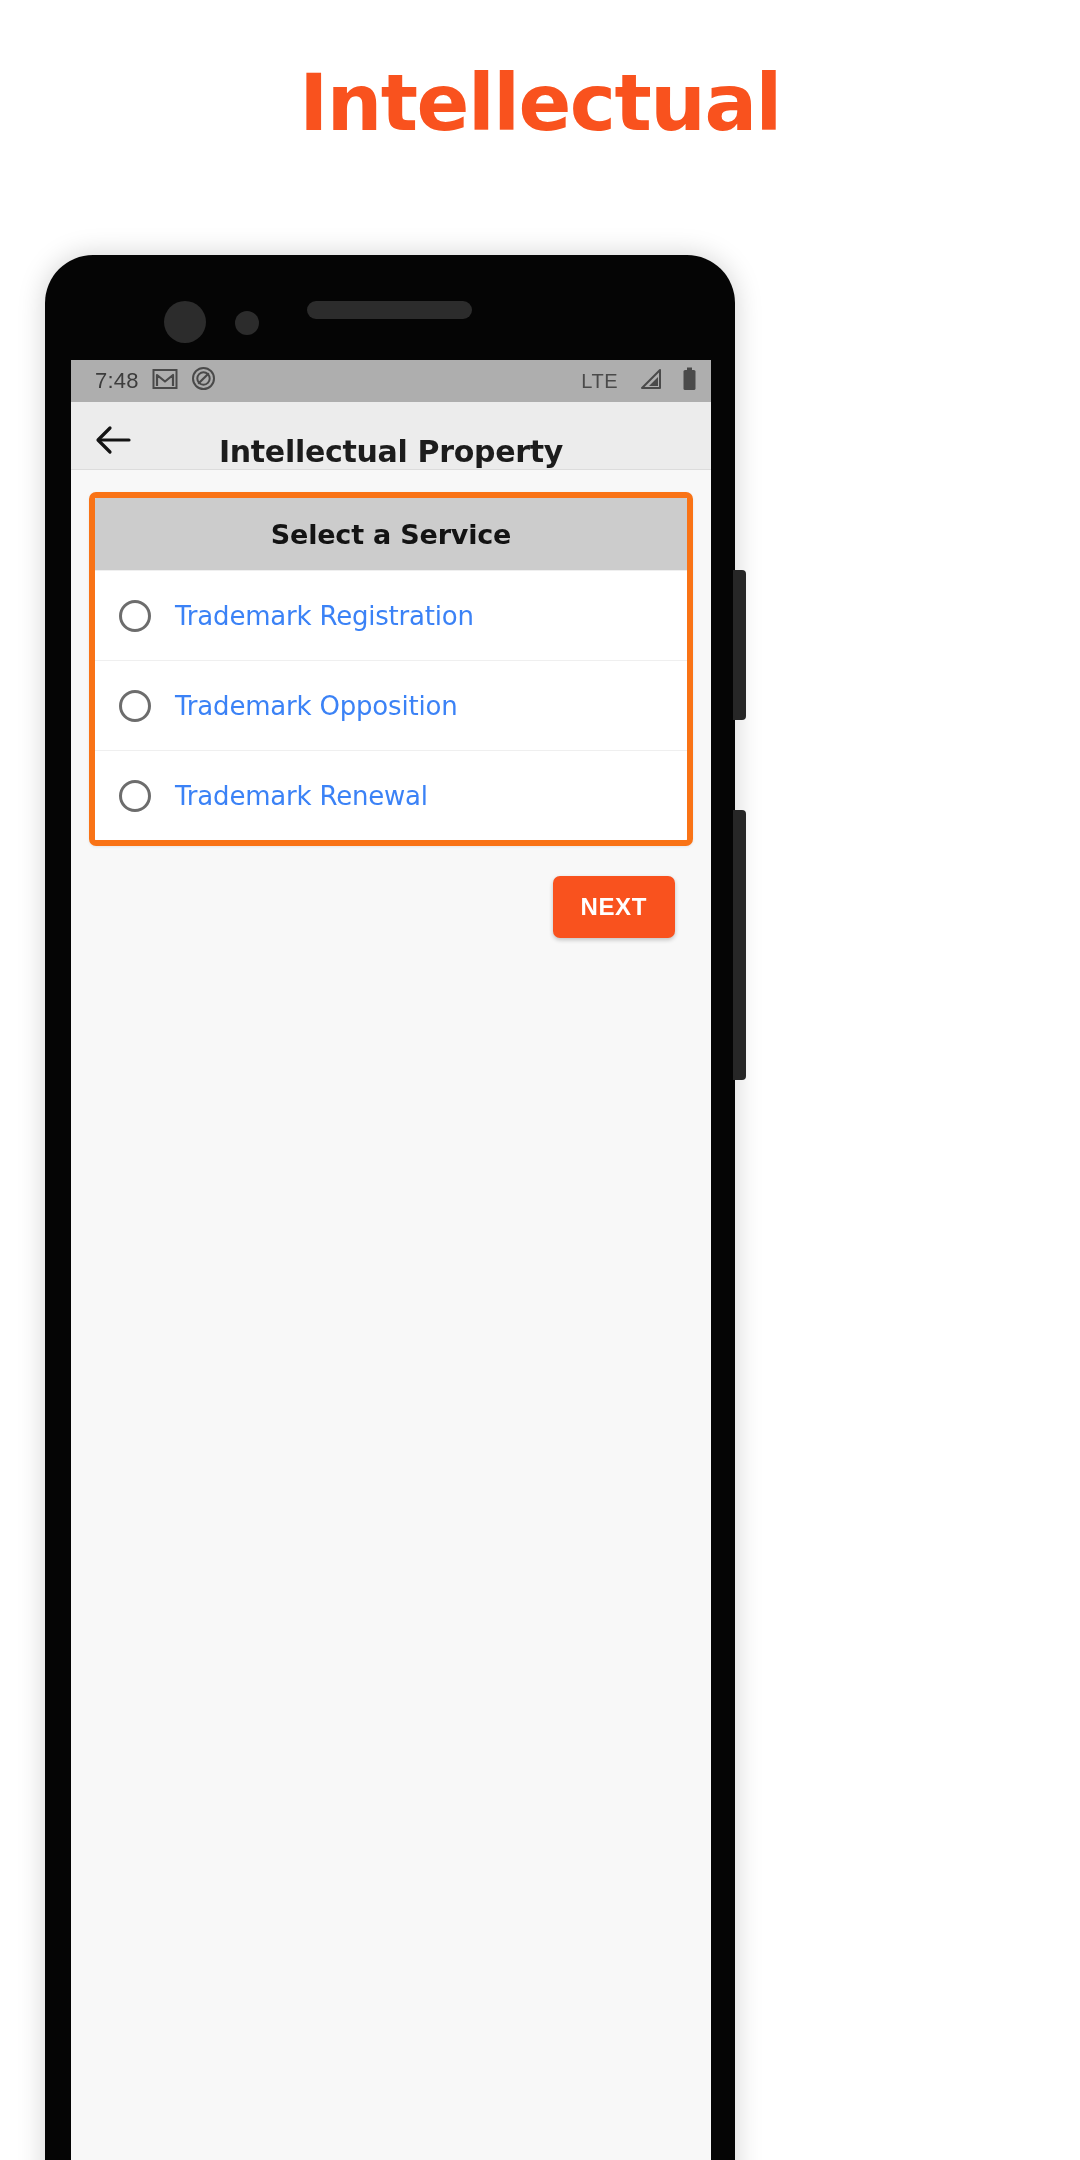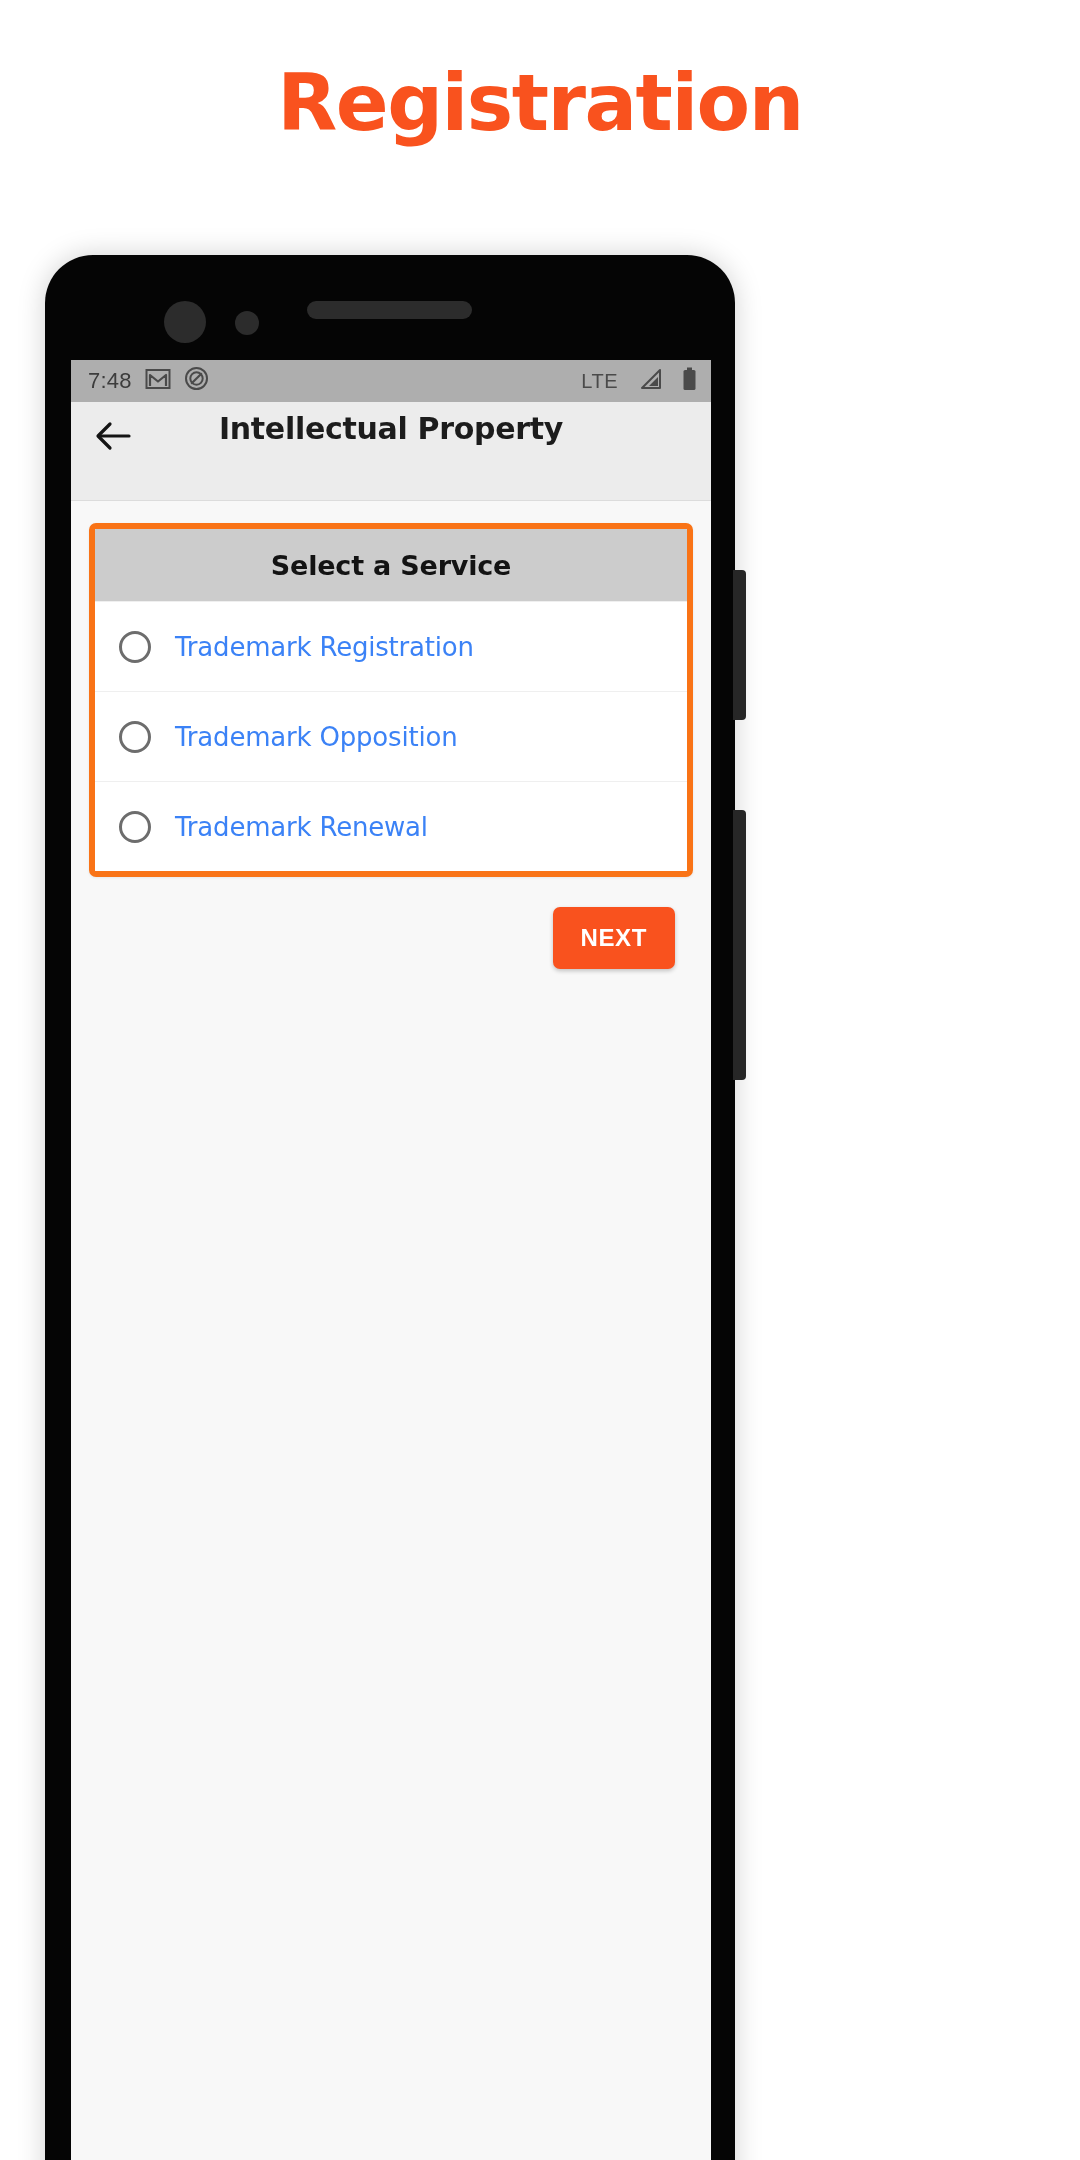--- a/index.html
+++ b/index.html
@@ -98,38 +98,38 @@
     background: #f8f8f8;
     overflow: hidden;
   }
 
   
   .statusbar {
     height: 42px;
     background: #aeaeae;
     display: flex;
     align-items: center;
-    padding: 0 14px 0 17px;
+    padding: 0 14px 0 24px;
     color: #474747;
     font-size: 21px;
   }
   .sb-left { display: flex; align-items: center; gap: 13px; }
   .sb-time { font-size: 22px; color: #3d3d3d; letter-spacing: 0.2px; }
   .sb-spacer { flex: 1 1 auto; }
   .sb-right { display: flex; align-items: center; gap: 19px; }
   .sb-lte { font-size: 20px; color: #4a4a4a; letter-spacing: 0.5px; }
   .ic { display: block; }
 
   
   .appbar {
-    height: 99px;
+    height: 68px;
     background: #ececec;
     display: flex;
-    align-items: flex-start;
-    padding: 9px 16px;
+    align-items: flex-end;
+    padding: 0 16px;
     position: relative;
     border-bottom: 1px solid #dcdcdc;
   }
   .back-btn {
     width: 54px;
     height: 54px;
     display: flex;
     align-items: center;
     justify-content: center;
     flex: 0 0 auto;
@@ -214,21 +214,21 @@
     box-shadow: 0 2px 4px rgba(0,0,0,0.22);
     cursor: pointer;
   }
 </style>
 </head>
 <body>
 
 <div id="stage">
 
   <div class="promo">
-    <span class="l1">Registration</span>
+    <span class="l1">Intellectual</span>
   </div>
 
   <div id="phone">
 
     <div class="cam-big"></div>
     <div class="cam-small"></div>
     <div class="speaker"></div>
 
     <div class="side-btn power"></div>
     <div class="side-btn volume"></div>

